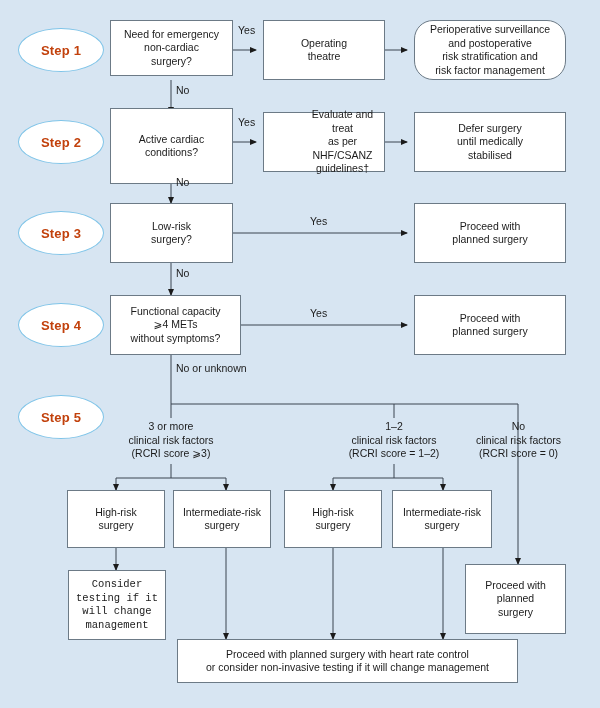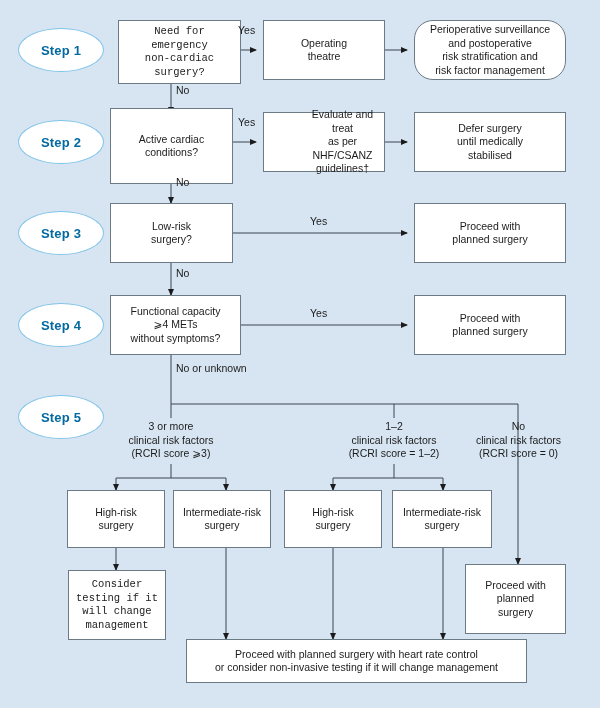--- a/index.html
+++ b/index.html
@@ -44,21 +44,21 @@
     position: absolute;
     box-sizing: border-box;
     width: 86px;
     height: 44px;
     border: 1.4px solid #7fc4e8;
     border-radius: 50%;
     background: #ffffff;
     display: flex;
     align-items: center;
     justify-content: center;
-    color: #0369a1;
+    color: #c2410c;
     font-size: 13px;
     font-weight: 600;
     letter-spacing: .2px;
   }
   
   .edge-label {
     position: absolute;
     color: #1b1b1b;
     font-size: 10.5px;
     line-height: 13px;
@@ -134,21 +134,21 @@
       <path d="M443,548 L443,639" marker-end="url(#arrow)"></path>
     </g>
   </svg>
 
   <div class="step-oval" style="left:18px; top:28px;">Step 1</div>
   <div class="step-oval" style="left:18px; top:120px;">Step 2</div>
   <div class="step-oval" style="left:18px; top:211px;">Step 3</div>
   <div class="step-oval" style="left:18px; top:303px;">Step 4</div>
   <div class="step-oval" style="left:18px; top:395px;">Step 5</div>
 
-  <div class="nodebox" style="left:118px; top:20px; width:123px; height:64px;font-family:Liberation Mono, monospace;">Need for emergency
+  <div class="nodebox" style="left:110px; top:20px; width:123px; height:56px;">Need for emergency
 non-cardiac
 surgery?</div>
   <div class="nodebox" style="left:263px; top:20px; width:122px; height:60px;">Operating
 theatre</div>
   <div class="nodebox" style="left:414px; top:20px; width:152px; height:60px;border-radius:19px;">Perioperative surveillance
 and postoperative
 risk stratification and
 risk factor management</div>
 
   <div class="edge-label" style="left:238px; top:24px;">Yes</div>
@@ -202,16 +202,16 @@
   <div class="nodebox" style="left:392px; top:490px; width:100px; height:58px;">Intermediate-risk
 surgery</div>
 
   <div class="nodebox" style="left:68px; top:570px; width:98px; height:70px;font-family:Liberation Mono, monospace;">Consider
 testing if it
 will change
 management</div>
   <div class="nodebox" style="left:465px; top:564px; width:101px; height:70px;">Proceed with
 planned
 surgery</div>
-  <div class="nodebox" style="left:177px; top:639px; width:341px; height:44px;margin-left:9px;">Proceed with planned surgery with heart rate control
+  <div class="nodebox" style="left:177px; top:639px; width:341px; height:44px;">Proceed with planned surgery with heart rate control
 or consider non-invasive testing if it will change management</div>
 
 </div>
 
 </body></html>

